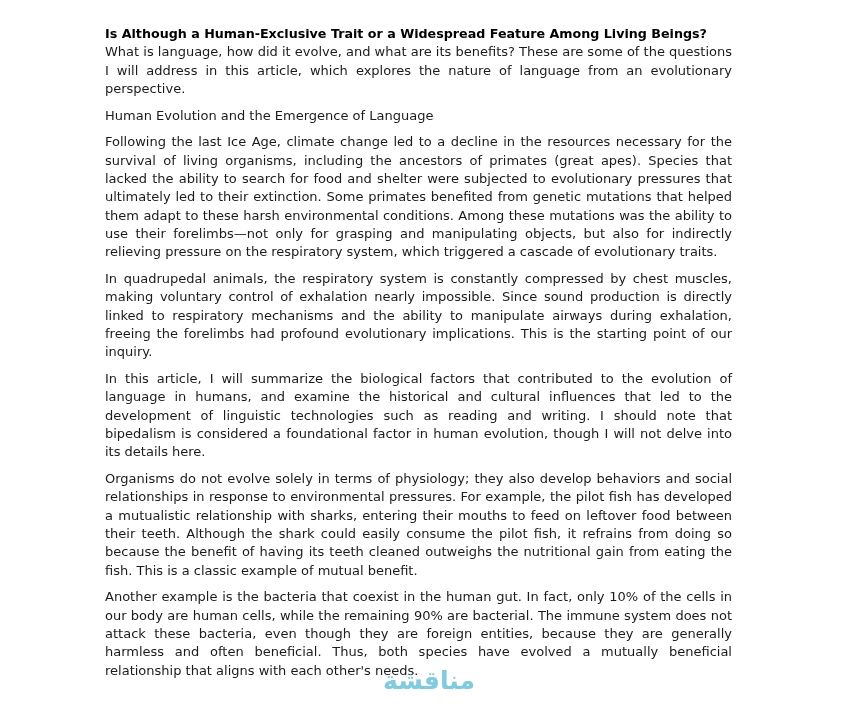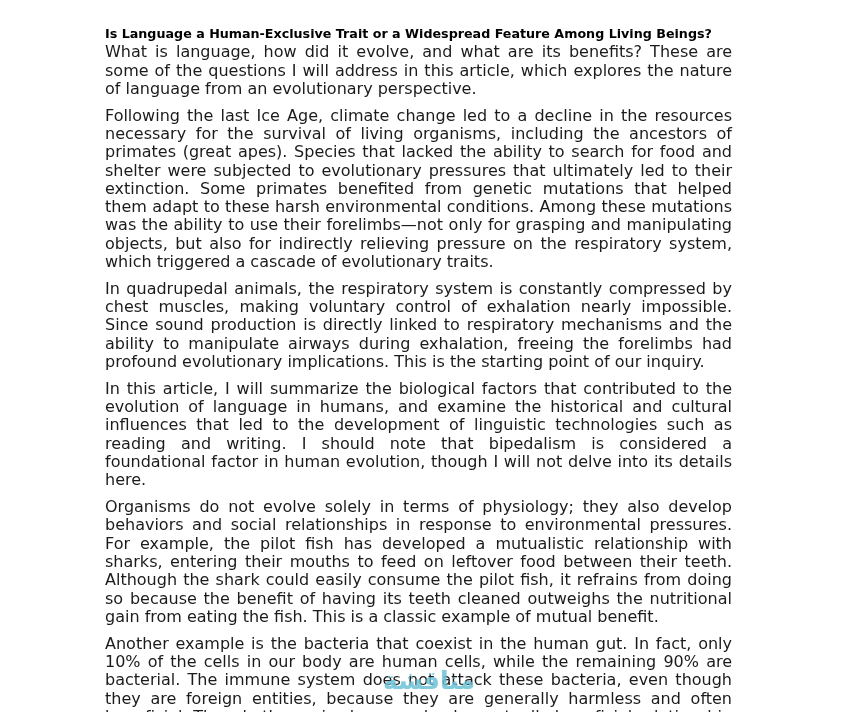--- a/index.html
+++ b/index.html
@@ -24,21 +24,21 @@
   }
   .title {
     font-size: 12.7px;
     font-weight: bold;
     color: #000000;
     line-height: 18.3px;
     white-space: nowrap;
     margin: 0;
   }
   p {
-    font-size: 16px;
+    font-size: 13px;
     line-height: 18.3px;
     text-align: justify;
     margin: 0;
   }
   .heading {
     font-size: 13px;
     font-weight: normal;
     line-height: 18.3px;
     margin: 0;
     color: #1b1b1b;
@@ -57,24 +57,25 @@
     pointer-events: none;
     direction: rtl;
   }
 </style>
 </head>
 <body>
 
 <div class="page">
 
   <div class="block">
-    <div class="title">Is Language a Human-Exclusive Trait or a Widespread Feature Among Living Beings?</div>
+    <div class="title">Is Although a Human-Exclusive Trait or a Widespread Feature Among Living Beings?</div>
     <p>What is language, how did it evolve, and what are its benefits? These are some of the questions I will address in this article, which explores the nature of language from an evolutionary perspective.</p>
   </div>
 
+  <h2 class="block heading">Human Evolution and the Emergence of Language</h2>
 
   <p class="block">Following the last Ice Age, climate change led to a decline in the resources necessary for the survival of living organisms, including the ancestors of primates (great apes). Species that lacked the ability to search for food and shelter were subjected to evolutionary pressures that ultimately led to their extinction. Some primates benefited from genetic mutations that helped them adapt to these harsh environmental conditions. Among these mutations was the ability to use their forelimbs—not only for grasping and manipulating objects, but also for indirectly relieving pressure on the respiratory system, which triggered a cascade of evolutionary traits.</p>
 
   <p class="block">In quadrupedal animals, the respiratory system is constantly compressed by chest muscles, making voluntary control of exhalation nearly impossible. Since sound production is directly linked to respiratory mechanisms and the ability to manipulate airways during exhalation, freeing the forelimbs had profound evolutionary implications. This is the starting point of our inquiry.</p>
 
   <p class="block">In this article, I will summarize the biological factors that contributed to the evolution of language in humans, and examine the historical and cultural influences that led to the development of linguistic technologies such as reading and writing. I should note that bipedalism is considered a foundational factor in human evolution, though I will not delve into its details here.</p>
 
 
   <p class="block">Organisms do not evolve solely in terms of physiology; they also develop behaviors and social relationships in response to environmental pressures. For example, the pilot fish has developed a mutualistic relationship with sharks, entering their mouths to feed on leftover food between their teeth. Although the shark could easily consume the pilot fish, it refrains from doing so because the benefit of having its teeth cleaned outweighs the nutritional gain from eating the fish. This is a classic example of mutual benefit.</p>
 

